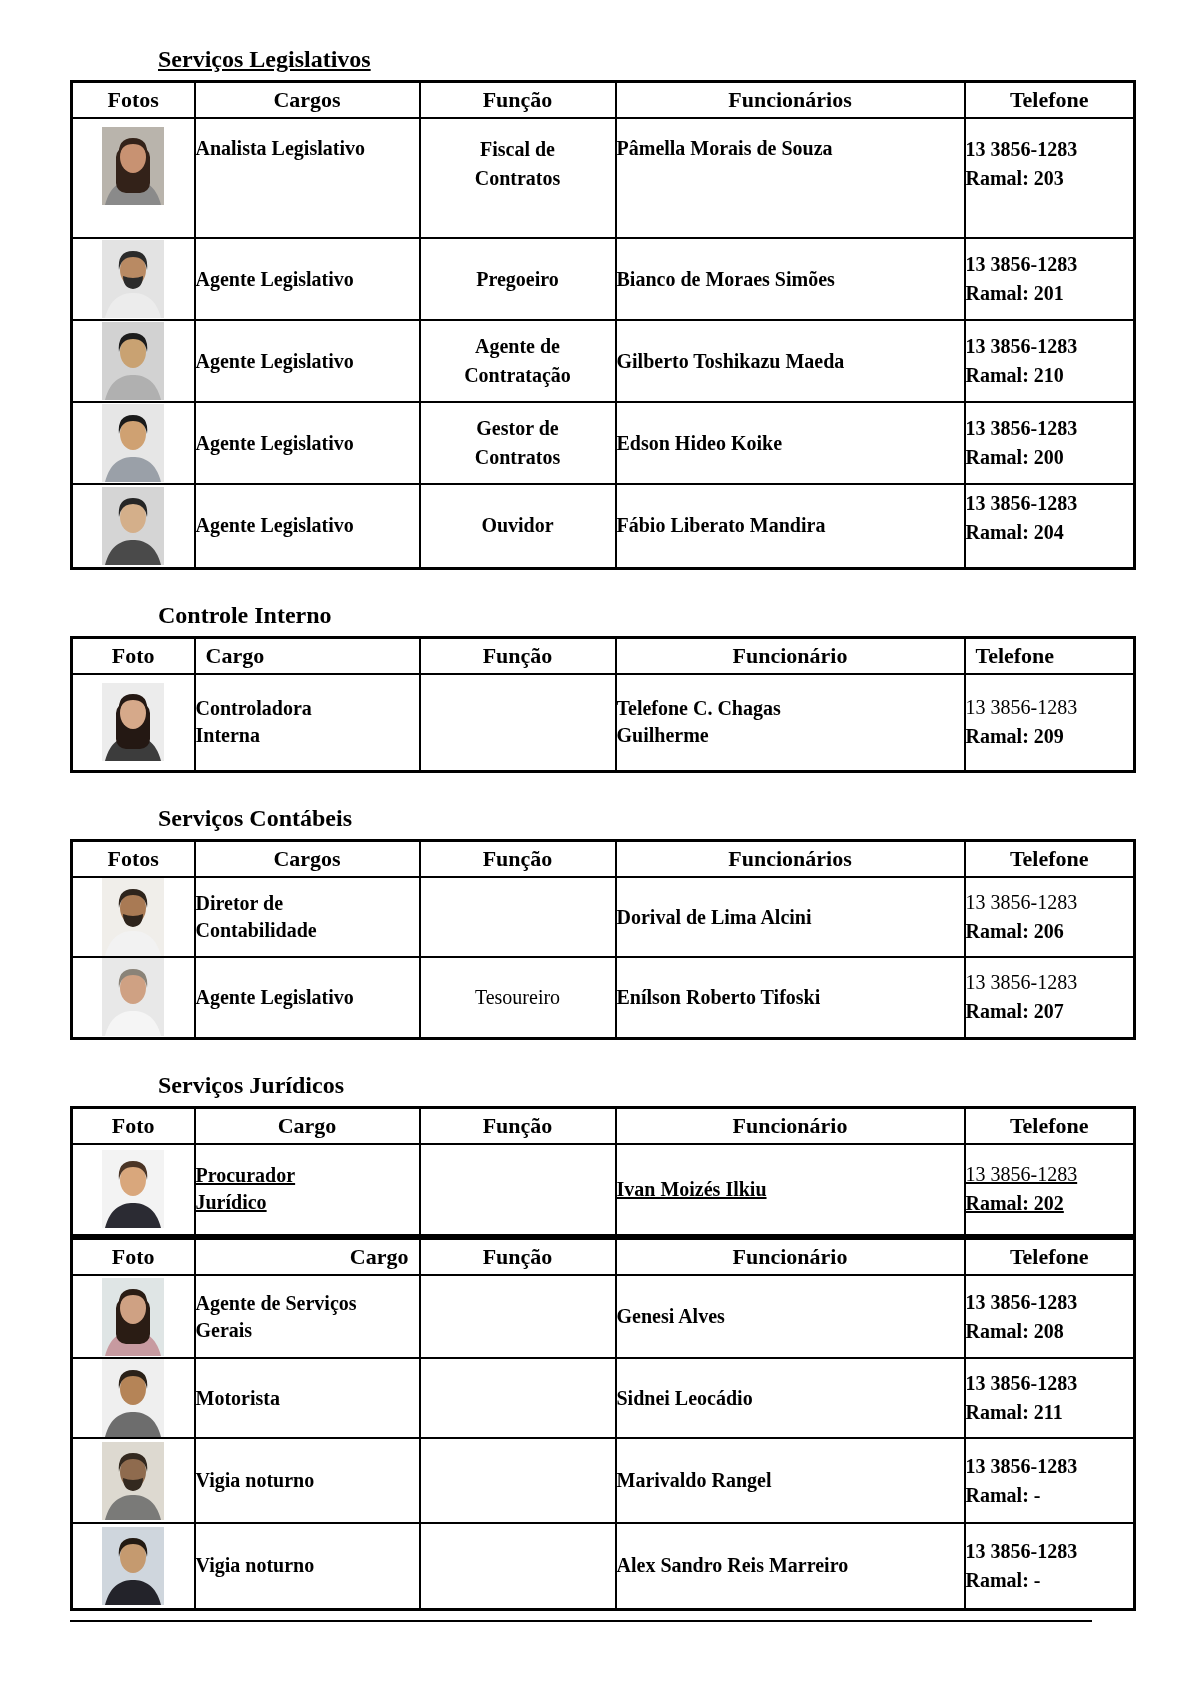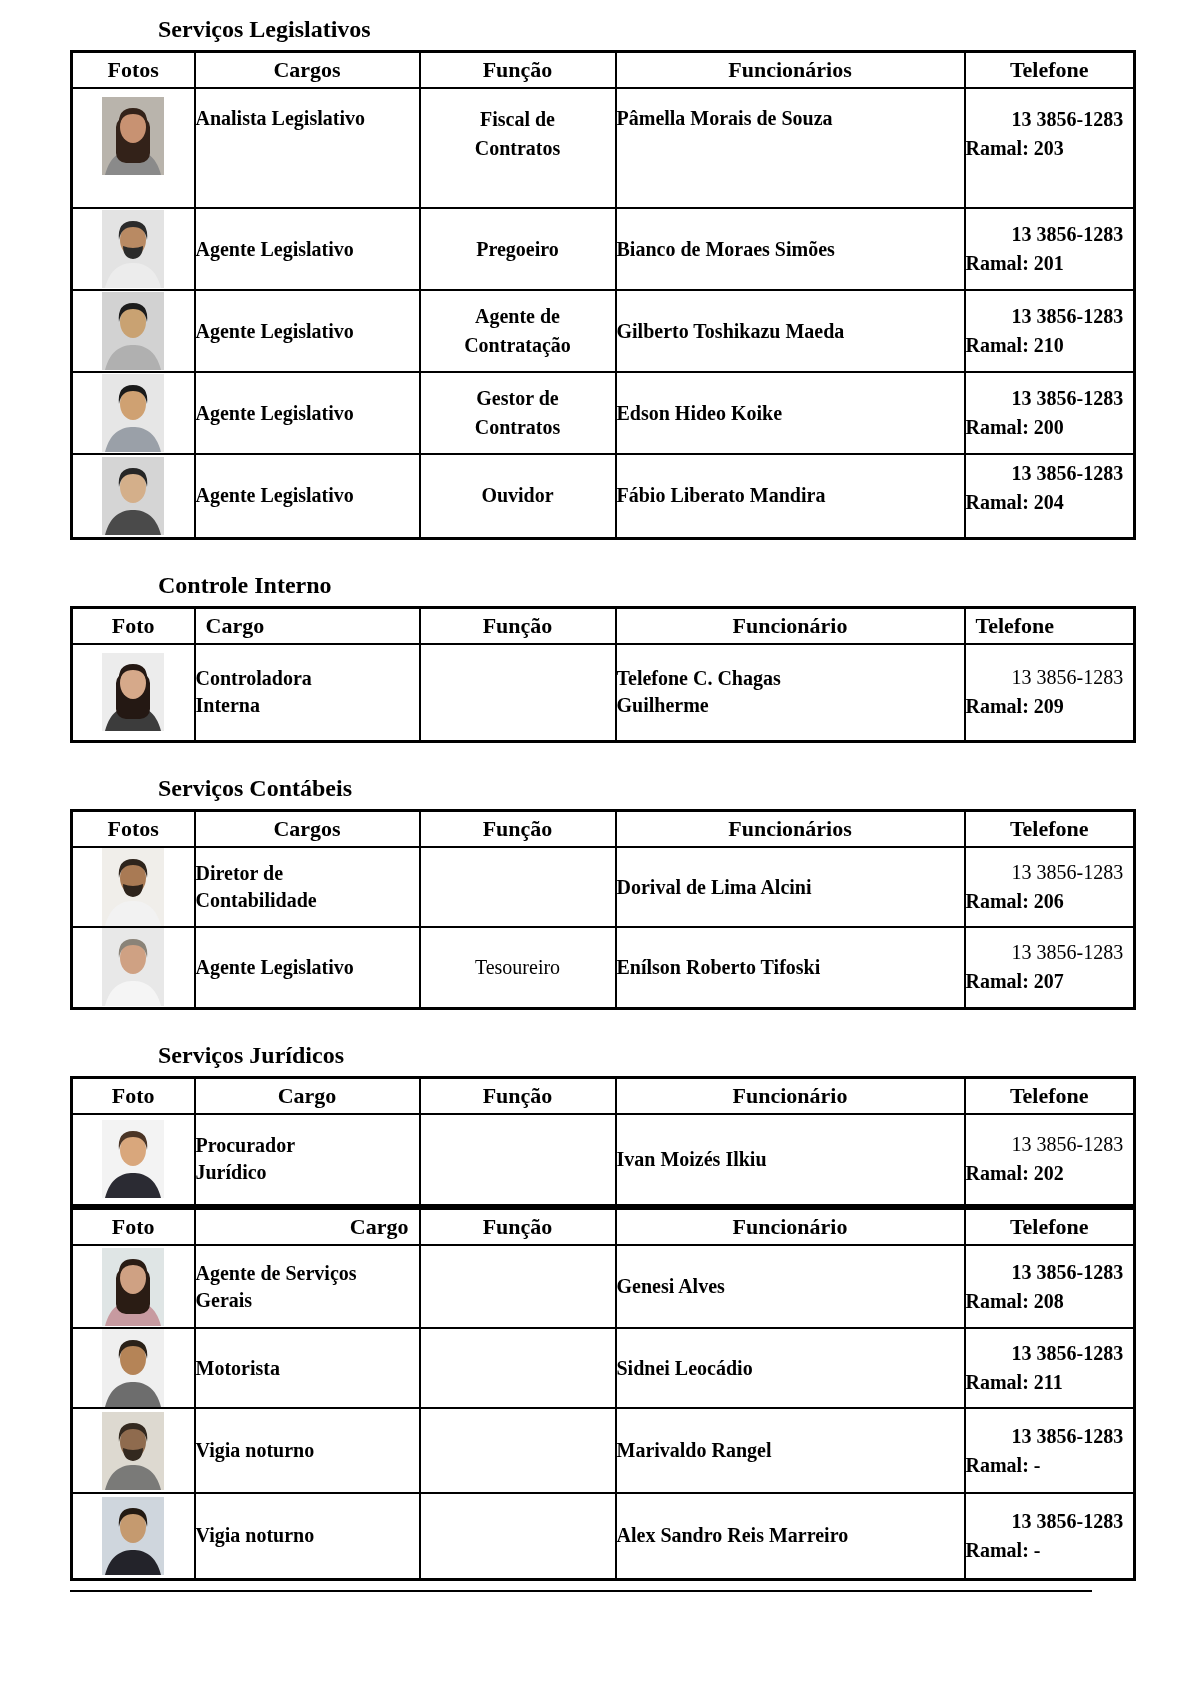--- a/index.html
+++ b/index.html
@@ -6,21 +6,21 @@
   body{
     width:1191px;height:1684px;overflow:hidden;
     font-family:"Liberation Serif","DejaVu Serif",serif;
     color:#000;
   }
   .page{position:relative;width:1191px;height:1684px;}
   .section-title{
     font-size:24px;font-weight:700;line-height:30px;
     margin:30px 0 6px 158px;
   }
-  .section-title.first{margin-top:14px;}
+  .section-title.first{margin-top:44px;text-decoration:underline;}
   table.roster{
     border-collapse:collapse;table-layout:fixed;
     width:1063px;margin-left:70px;
     border:3px solid #000;
   }
   .roster th,.roster td{
     border:2px solid #000;
     padding:0;
     font-size:20px;
     vertical-align:middle;
@@ -34,21 +34,21 @@
   col.c-foto{width:123px;}
   col.c-cargo{width:225px;}
   col.c-funcao{width:196px;}
   col.c-func{width:349px;}
   col.c-tel{width:170px;}
   .cell-cargo{font-weight:700;text-align:left;padding-left:12px;padding-right:8px;white-space:pre-line;line-height:27px;}
   .cell-funcao{font-weight:700;text-align:center;white-space:pre-line;line-height:29px;margin-left:21px;}
   .cell-funcao.funcao-regular{font-weight:400;}
   .cell-name{font-weight:700;text-align:left;padding-left:14px;padding-right:8px;white-space:pre-line;line-height:27px;margin-top:40px;}
   .cell-tel{text-align:left;padding-left:12px;line-height:29px;}
-  .cell-tel .pl1{display:block;font-weight:400;padding-left:46px;}
+  .cell-tel .pl1{display:block;font-weight:400;}
   .cell-tel .pl2{display:block;font-weight:700;}
   table.phone-bold .cell-tel .pl1{font-weight:700;}
   tr.vtop td{vertical-align:top;}
   tr.vtop .cell-cargo,tr.vtop .cell-funcao,tr.vtop .cell-name,tr.vtop .cell-tel{padding-top:16px;}
   tr.vtop .cell-photo{padding-top:8px;}
   td.vtop-tel{vertical-align:top;padding-top:4px;}
   .cell-photo{text-align:center;}
   .photo{width:62px;height:78px;margin:0 auto;display:block;}
   .photo svg{display:block;}
   .p-bg{fill:var(--pbg,#ddd);}
@@ -321,21 +321,21 @@
     <thead>
       <tr>
         <th>Foto</th>
         <th>Cargo</th>
         <th>Função</th>
         <th>Funcionário</th>
         <th>Telefone</th>
       </tr>
     </thead>
     <tbody>
-      <tr style="height:92px;">
+      <tr style="height:92px;text-decoration:underline;">
         <td class="cell-photo">
           <span class="photo" style="--pbg: #f3f3f3; --pskin: #d9a77c; --phair: #4b3526; --pshirt: #2b2b33;">
             <svg viewBox="0 0 62 78" width="62" height="78">
                 <rect class="p-bg" width="62" height="78"></rect>
                 <path class="p-shoulders" d="M3 78 C8 58 20 53 31 53 C42 53 54 58 59 78 Z"></path>
                 <rect class="p-sidehair" x="14" y="20" width="34" height="46" rx="10"></rect>
                 <ellipse class="p-head" cx="31" cy="30" rx="13" ry="16"></ellipse>
                 <path class="p-beard" d="M21 36 Q31 40 41 36 Q41 48 31 49 Q21 48 21 36 Z"></path>
                 <path class="p-hair" d="M17 30 Q15 11 31 11 Q47 11 45 30 Q43 17 31 17 Q19 17 17 30 Z"></path>
               </svg>

